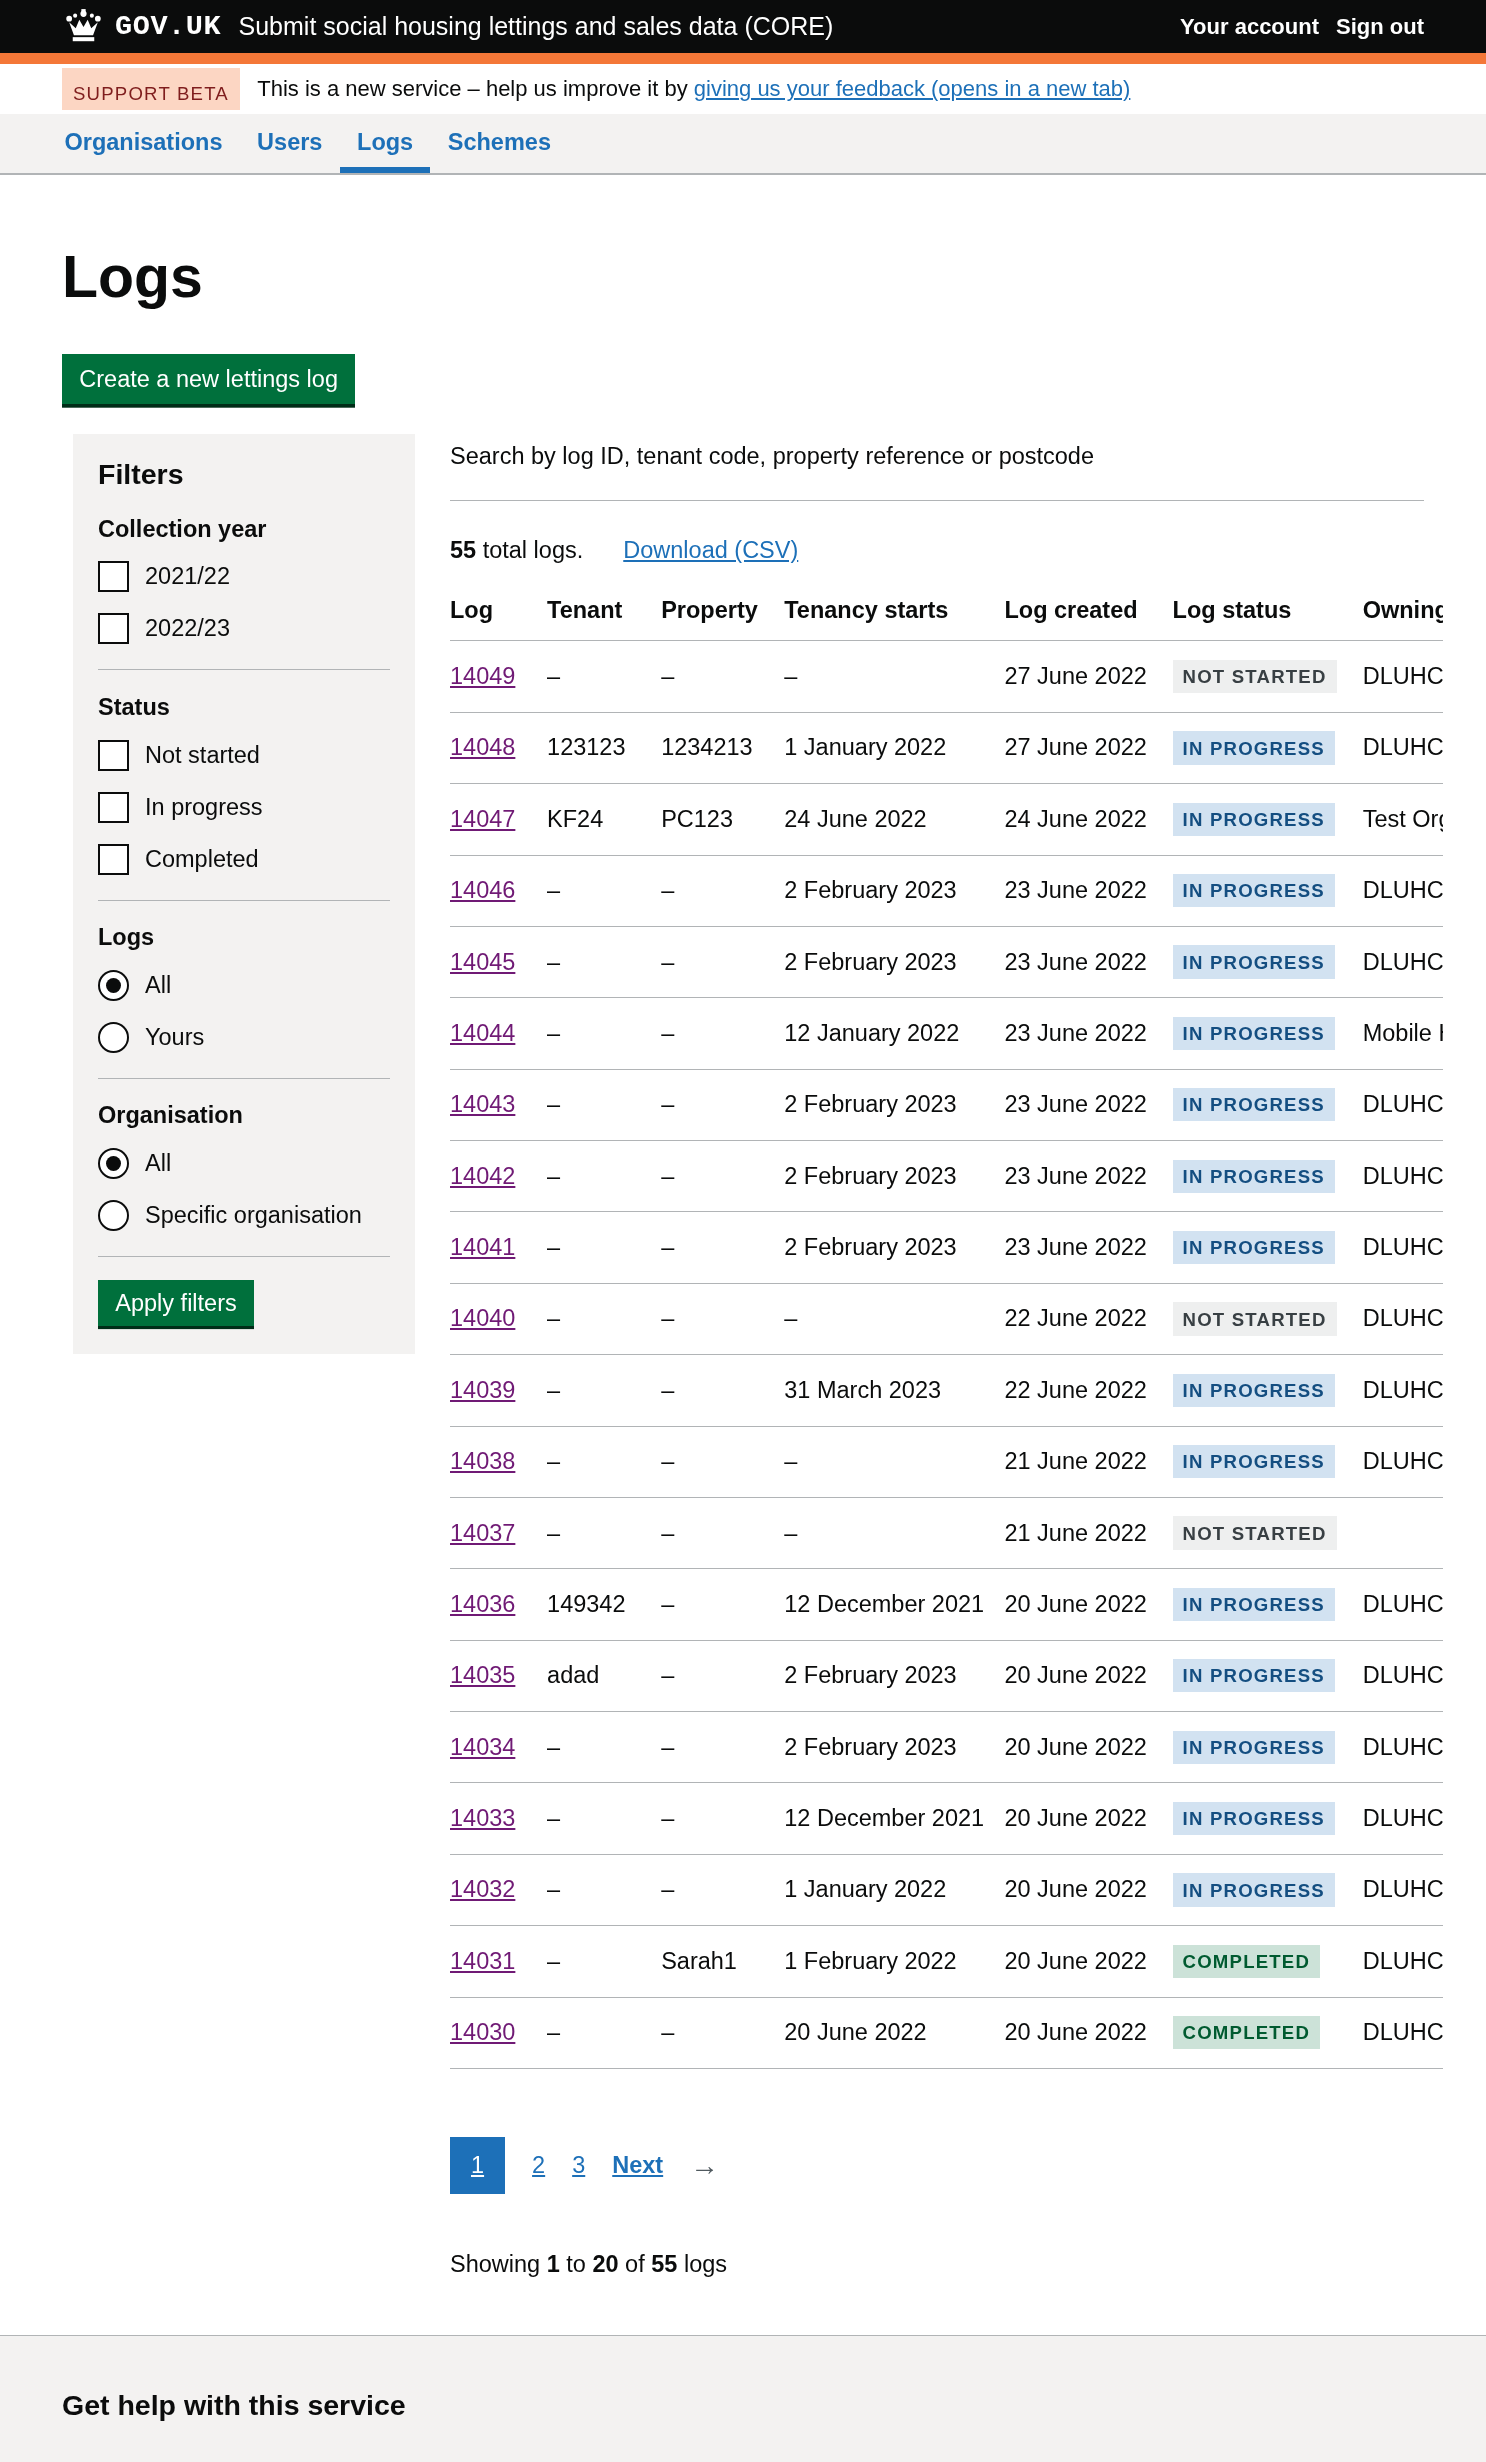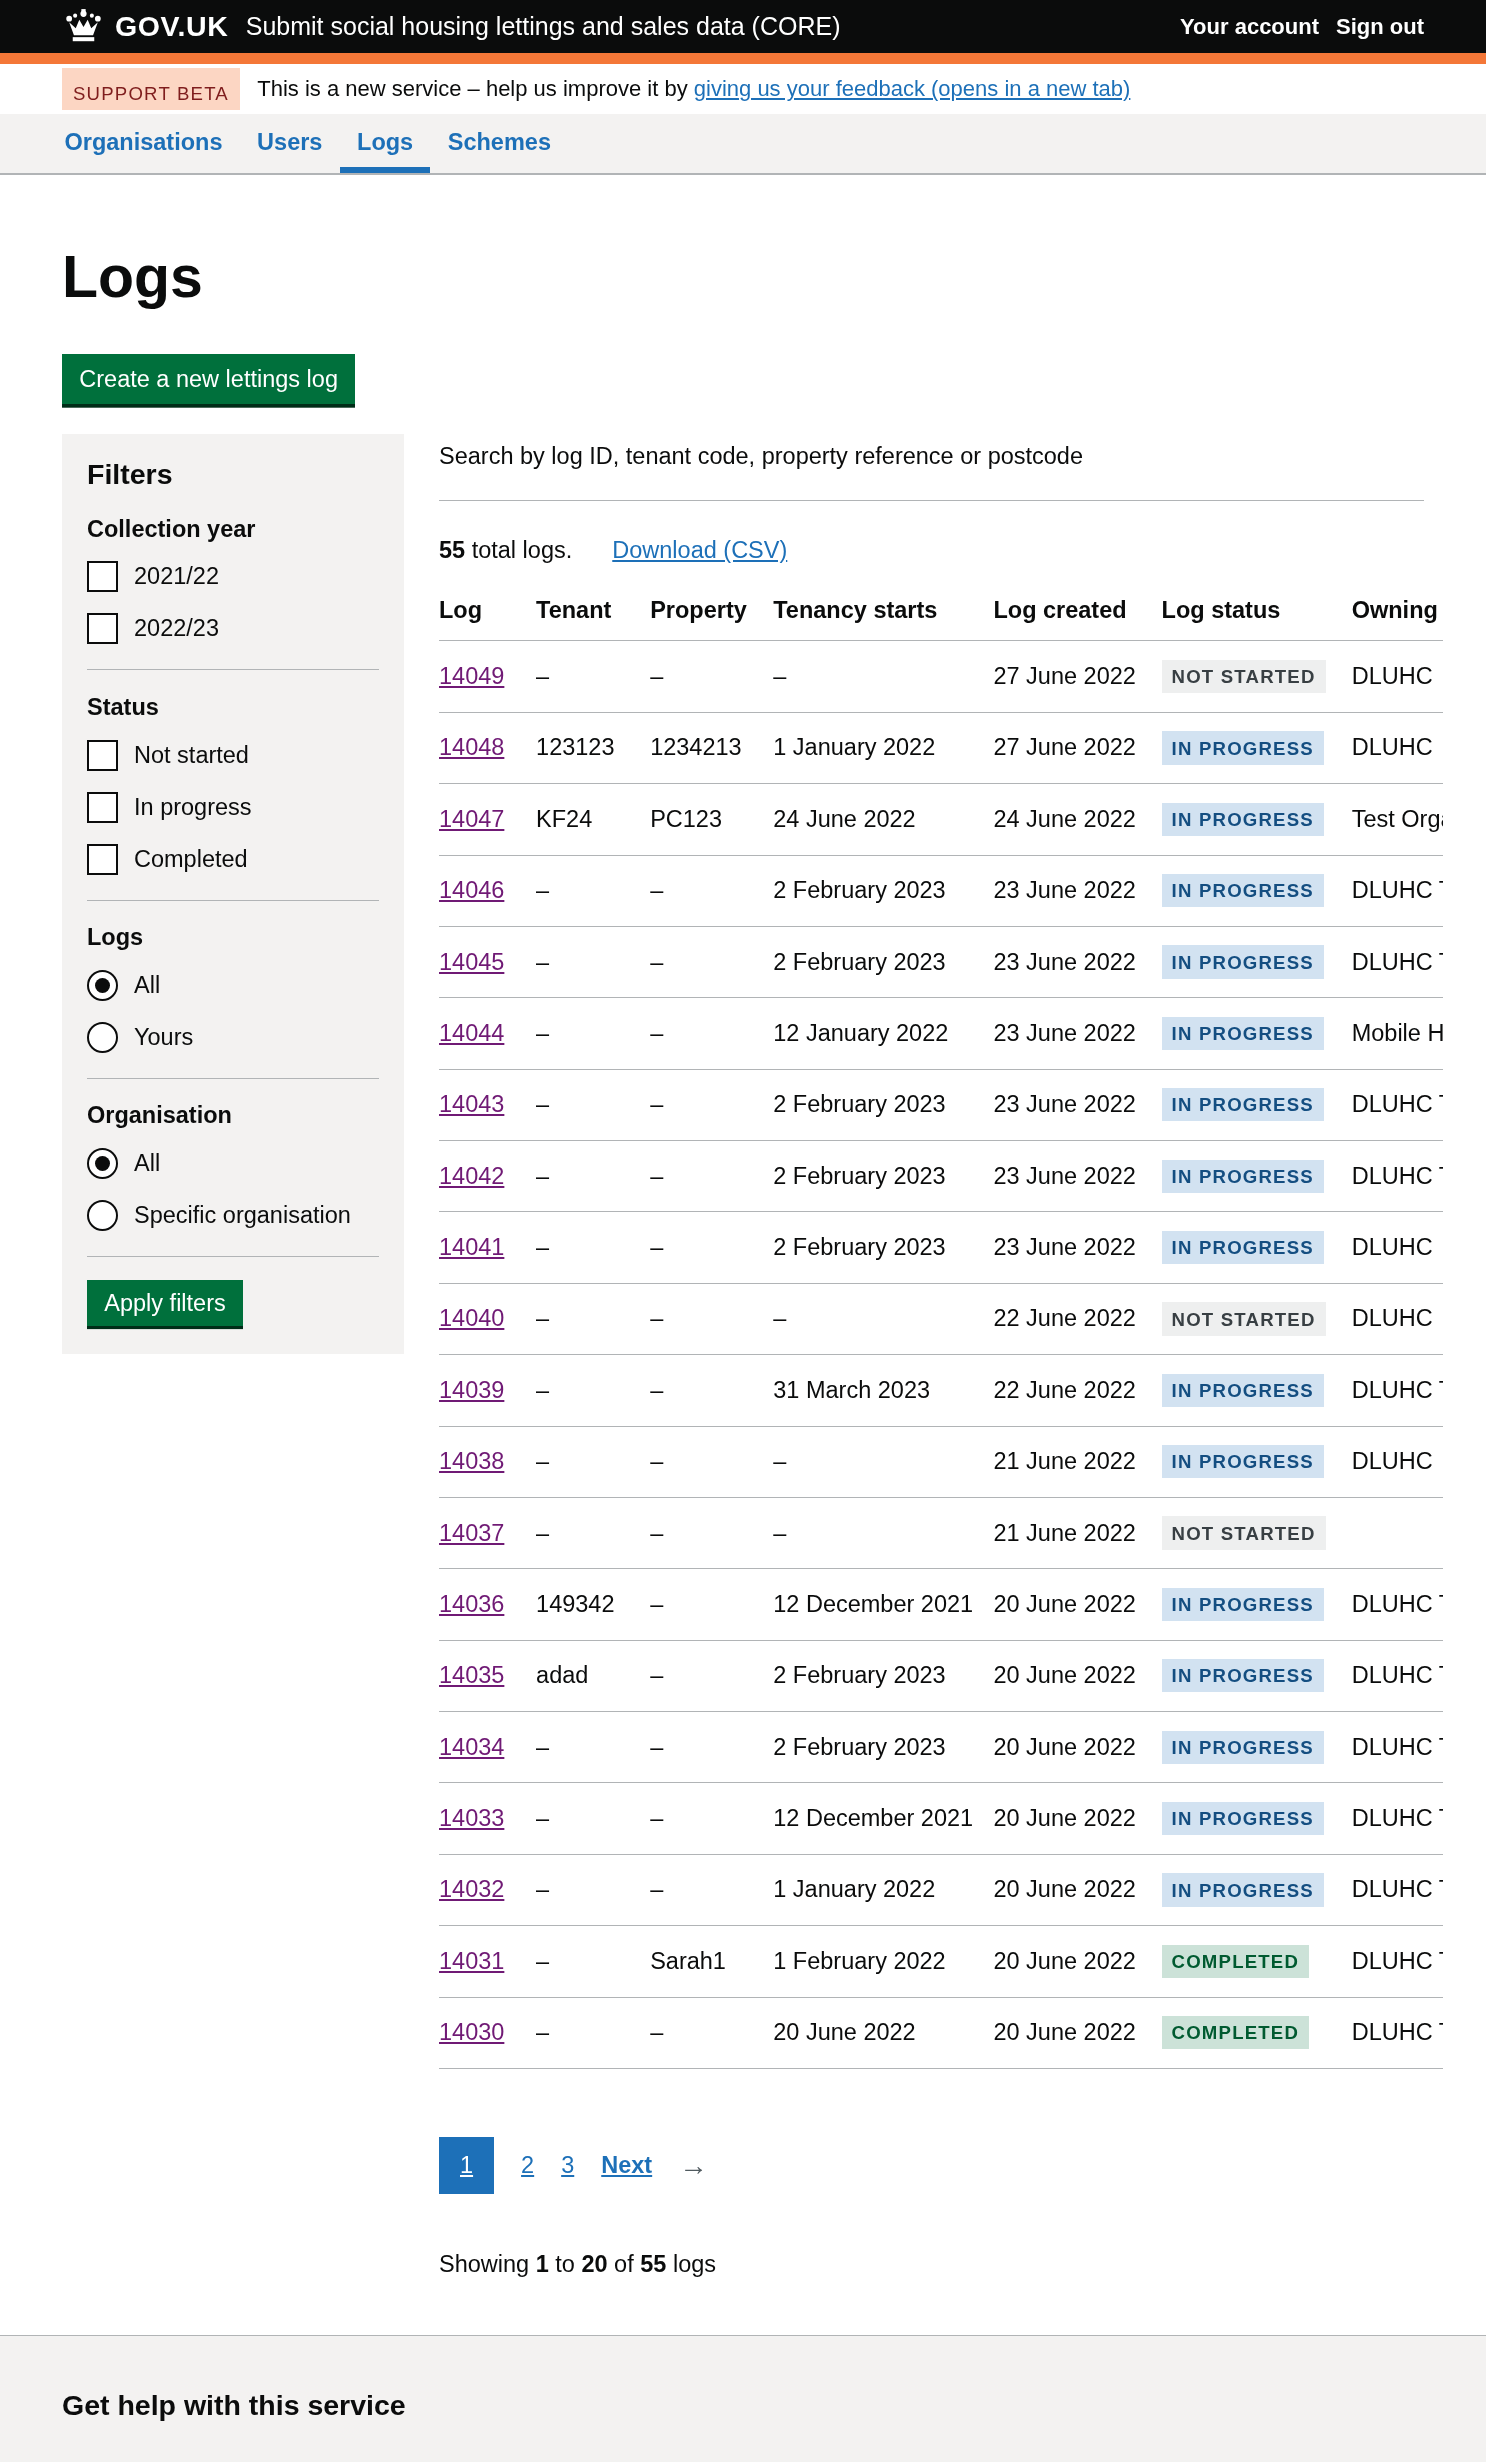--- a/index.html
+++ b/index.html
@@ -31,21 +31,21 @@
   .nav-item:first-child{padding-left:2.5px;}
   
   main{margin:0 62px;}
   h1.page-title{font-size:59px;font-weight:700;margin:68px 0 43px;}
   .green-btn{display:inline-block;background:#00703c;color:#fff;border:none;
     font-family:inherit;font-size:23.5px;padding:12.4px 17.3px 11px;
     box-shadow:0 3.7px 0 #002d18;cursor:pointer;}
   .content-row{display:flex;gap:35px;align-items:flex-start;margin-top:30px;}
   
   .filters{width:342px;box-sizing:border-box;background:#f3f2f1;
-    padding:23.5px 25px 28.5px;flex-shrink:0;}
+    padding:23.5px 25px 28.5px;flex-shrink:0;margin-left:11px;}
   .filters-heading{font-size:28.5px;font-weight:700;margin:0 0 25px;}
   .filter-group-heading{font-size:23.5px;font-weight:700;margin:0 0 18.6px;}
   .filter-option{display:flex;align-items:center;gap:16px;margin-bottom:21px;}
   .filter-option label{font-size:23.5px;}
   .cbox{width:27px;height:27px;background:#fff;border:2.5px solid #0b0c0c;
     flex-shrink:0;display:inline-block;}
   .radio{width:27px;height:27px;background:#fff;border:2.5px solid #0b0c0c;
     border-radius:50%;flex-shrink:0;display:inline-block;position:relative;}
   .radio.checked:after{content:"";position:absolute;left:6.2px;top:6.2px;width:15px;
     height:15px;border-radius:50%;background:#0b0c0c;}
@@ -88,21 +88,21 @@
   
   footer{margin-top:57px;background:#f3f2f1;border-top:1.9px solid #b1b4b6;
     padding:53px 62px 37px;box-sizing:border-box;min-height:419px;position:relative;}
   .footer-heading{font-size:28.5px;font-weight:700;margin:0 0 40px;}
 </style>
 </head>
 <body>
 
 <header class="govuk-header">
   <div class="header-inner">
-    <a class="logo" href="#" style="text-decoration:none;">
+    <a class="logo" href="#" style="text-decoration:none;font-family:Liberation Mono, monospace;">
       <span style="display:inline-flex;">
         <svg width="43" height="36" viewBox="0 0 36 30" aria-hidden="true">
           <g fill="#ffffff">
             <circle cx="6" cy="8" r="2.4"></circle>
               <circle cx="18" cy="4" r="2.6"></circle>
               <circle cx="30" cy="8" r="2.4"></circle>
             <circle cx="11" cy="5.5" r="1.7"></circle>
               <circle cx="25" cy="5.5" r="1.7"></circle>
             <path d="M6 11 L10 22 L26 22 L30 11 L24.5 16 L21.5 9 L18 15 L14.5 9 L11.5 16 Z"></path>
             <rect x="9" y="23.5" width="18" height="3.4"></rect>

